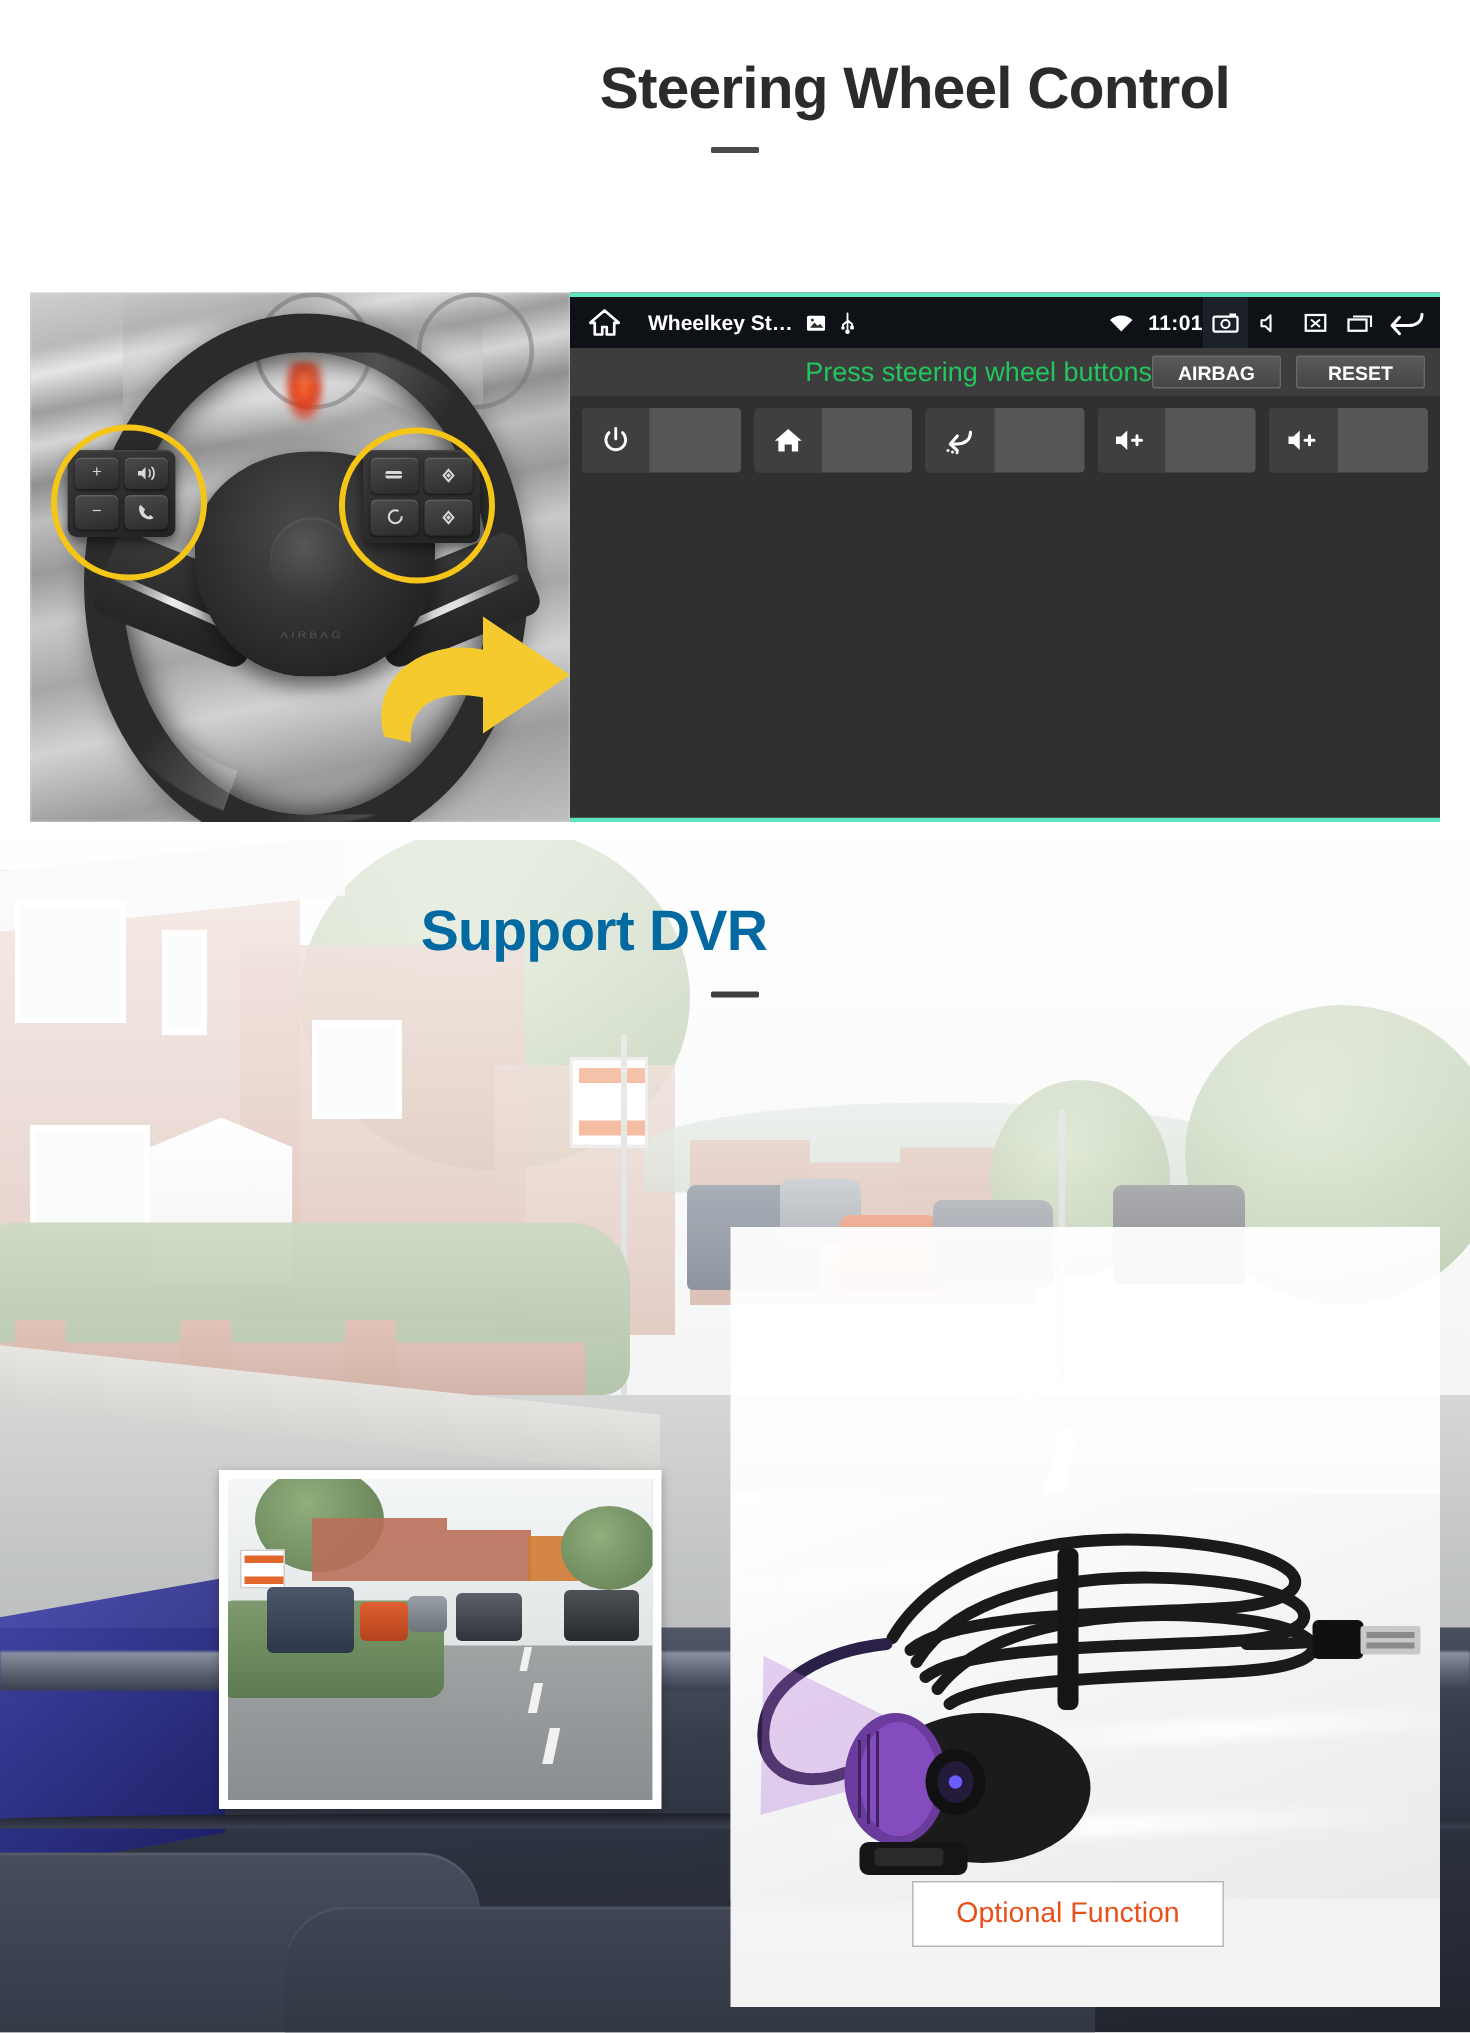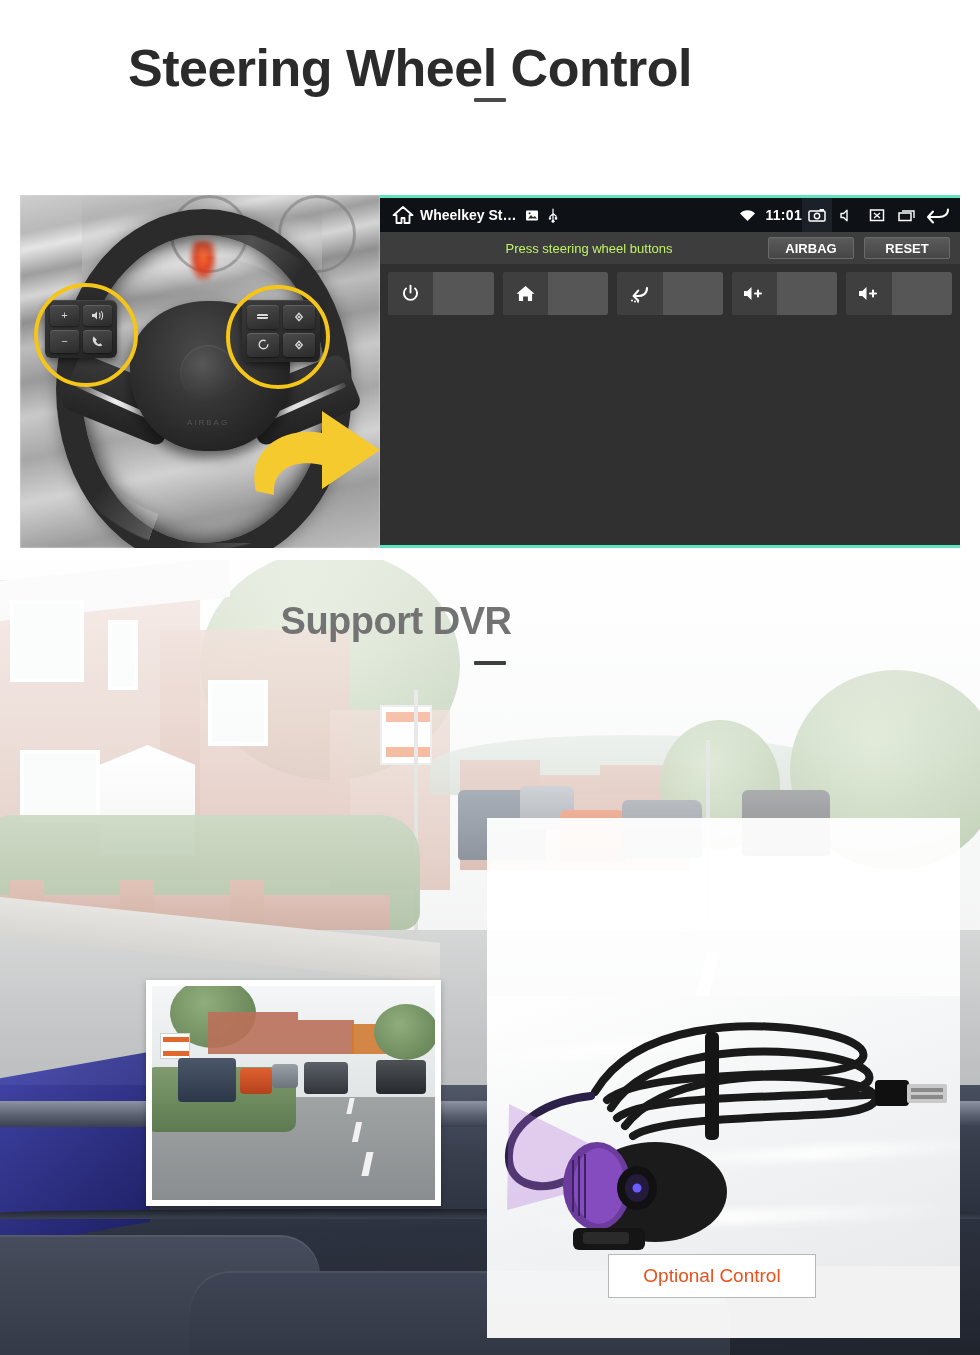--- a/index.html
+++ b/index.html
@@ -11,22 +11,22 @@
     overflow:hidden;
     position:relative;
   }
   .page { position:relative; width:980px; height:1355px; overflow:hidden; }
 
   
   .sec1 { position:absolute; left:0; top:0; width:980px; height:560px; background:#fff; }
 
   .s1-title {
     position:absolute; left:0; top:38px; width:820px;
-    text-align:center;
-    font-size:52px; font-weight:bold; letter-spacing:-0.5px;
+    text-align:right;
+    font-size:39px; font-weight:bold; letter-spacing:-0.5px;
     color:#2b2b2b;
     font-family:"Liberation Sans", sans-serif;
   }
   .s1-rule {
     position:absolute; left:474px; top:98px; width:32px; height:4px;
     background:#4a4a4a; border-radius:1px;
   }
   .s1-sub {
     position:absolute; left:40px; top:120px; width:900px;
     text-align:center; font-size:19px; line-height:28px;
@@ -132,35 +132,35 @@
 
   
   .headunit { position:relative; width:580px; height:353px; background:#2c2c2c; }
   .hu-topline { position:absolute; left:0; top:0; width:100%; height:3px; background:#5fe3c0; }
   .hu-botline { position:absolute; left:0; bottom:0; width:100%; height:3px; background:#5fe3c0; }
   .hu-status {
     position:absolute; left:0; top:3px; width:100%; height:34px;
     background:#0e1116; display:flex; align-items:center; padding:0 8px;
   }
   .hu-home { width:30px; display:flex; align-items:center; justify-content:center; }
-  .hu-title { color:#fff; font-size:14px; font-weight:bold; margin-left:2px; white-space:nowrap; }
+  .hu-title { color:#fff; font-size:14px; font-weight:bold; margin-left:14px; white-space:nowrap; }
   .hu-smallicon { margin-left:9px; display:flex; align-items:center; }
   .hu-spacer { flex:1; }
   .hu-wifi { margin-right:9px; display:flex; align-items:center; }
   .hu-clock { color:#fff; font-size:14px; font-weight:bold; letter-spacing:.3px; }
   .hu-sysicon {
     width:30px; height:34px; display:flex; align-items:center; justify-content:center;
   }
   .hu-sysicon.hl { background:#1b2029; }
 
   .hu-cmdbar {
     position:absolute; left:0; top:37px; width:100%; height:32px;
     background:#3d3d3d; display:flex; align-items:center;
   }
-  .hu-hint { flex:1; text-align:center; color:#bef264; font-size:13px; padding-left:30px; }
+  .hu-hint { flex:1; text-align:right; color:#22c55e; font-size:18px; padding-left:30px; }
   .hu-btn {
     width:86px; height:22px; margin-right:10px;
     background:linear-gradient(180deg,#5a5a5a,#464646);
     border:1px solid #6a6a6a; border-radius:2px;
     color:#fff; font-size:13px; font-weight:bold;
     display:flex; align-items:center; justify-content:center;
   }
   .hu-body { position:absolute; left:0; top:69px; width:100%; bottom:3px; background:#303030; padding:8px; }
   .hu-keys { display:flex; gap:9px; }
   .hu-keyitem {
@@ -301,21 +301,21 @@
     box-shadow:inset 0 2px 0 rgba(255,255,255,.07);
   }
   .dash-blue {
     position:absolute; left:0; bottom:120px; width:150px; height:170px;
     background:linear-gradient(140deg,#3d3fa8,#1d1f6b);
     transform:skewY(-10deg); opacity:.9;
   }
 
   .s2-title {
     position:absolute; left:0; top:40px; width:792px; text-align:center;
-    font-size:38px; font-weight:bold; color:#737373; letter-spacing:-.5px;
+    font-size:38px; font-weight:bold; color:#0369a1; letter-spacing:-.5px;
   }
   .s2-rule { position:absolute; left:474px; top:101px; width:32px; height:4px; background:#3f3f3f; border-radius:1px; }
 
   
   .inset {
     position:absolute; left:146px; top:980px; width:295px; height:226px;
     background:#fff; padding:6px;
     box-shadow:0 2px 6px rgba(0,0,0,.25);
   }
   .inset-img { position:relative; width:100%; height:100%; overflow:hidden; background:#c7cbc9; }
@@ -680,16 +680,16 @@
         </g>
         <ellipse cx="150" cy="192" rx="20" ry="22" fill="#111"></ellipse>
         <ellipse cx="150" cy="192" rx="12" ry="14" fill="#241a3a"></ellipse>
         <circle cx="150" cy="192" r="4.5" fill="#6a5dff"></circle>
 
         <rect x="86" y="232" width="72" height="22" rx="6" fill="#151515"></rect>
         <rect x="96" y="236" width="46" height="12" rx="3" fill="#2a2a2a"></rect>
       </svg>
     </div>
 
-    <div class="ip-btn">Optional Control</div>
+    <div class="ip-btn">Optional Function</div>
   </div>
 
 </div>
 
 </body></html>

